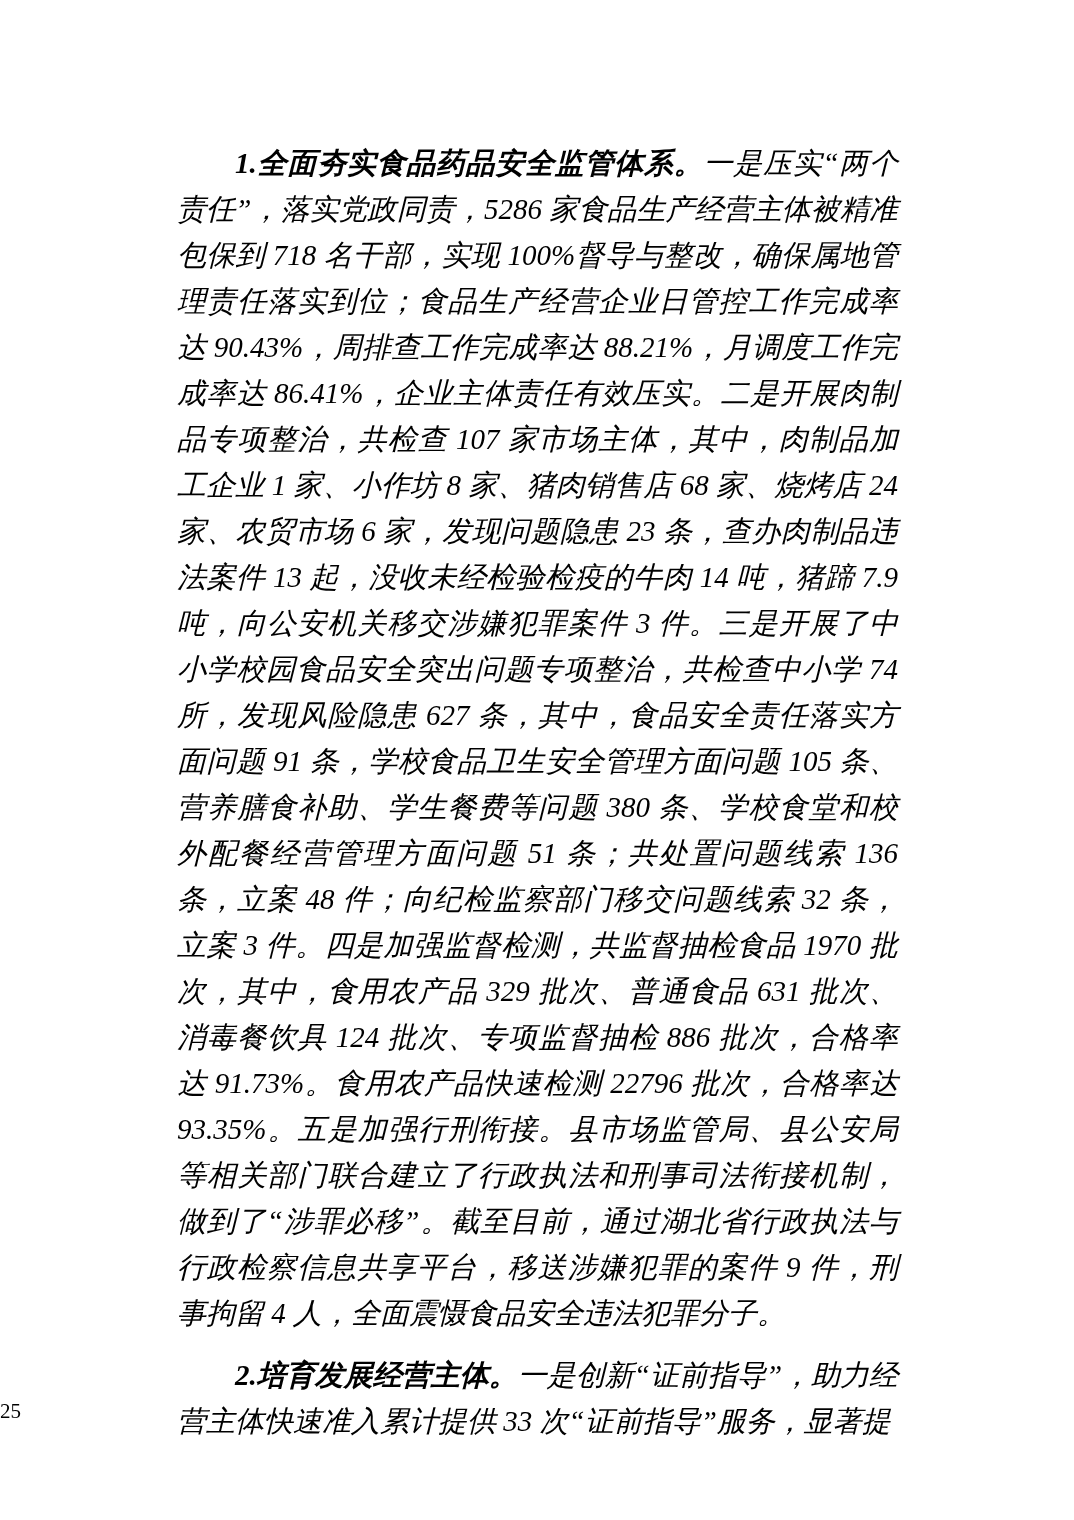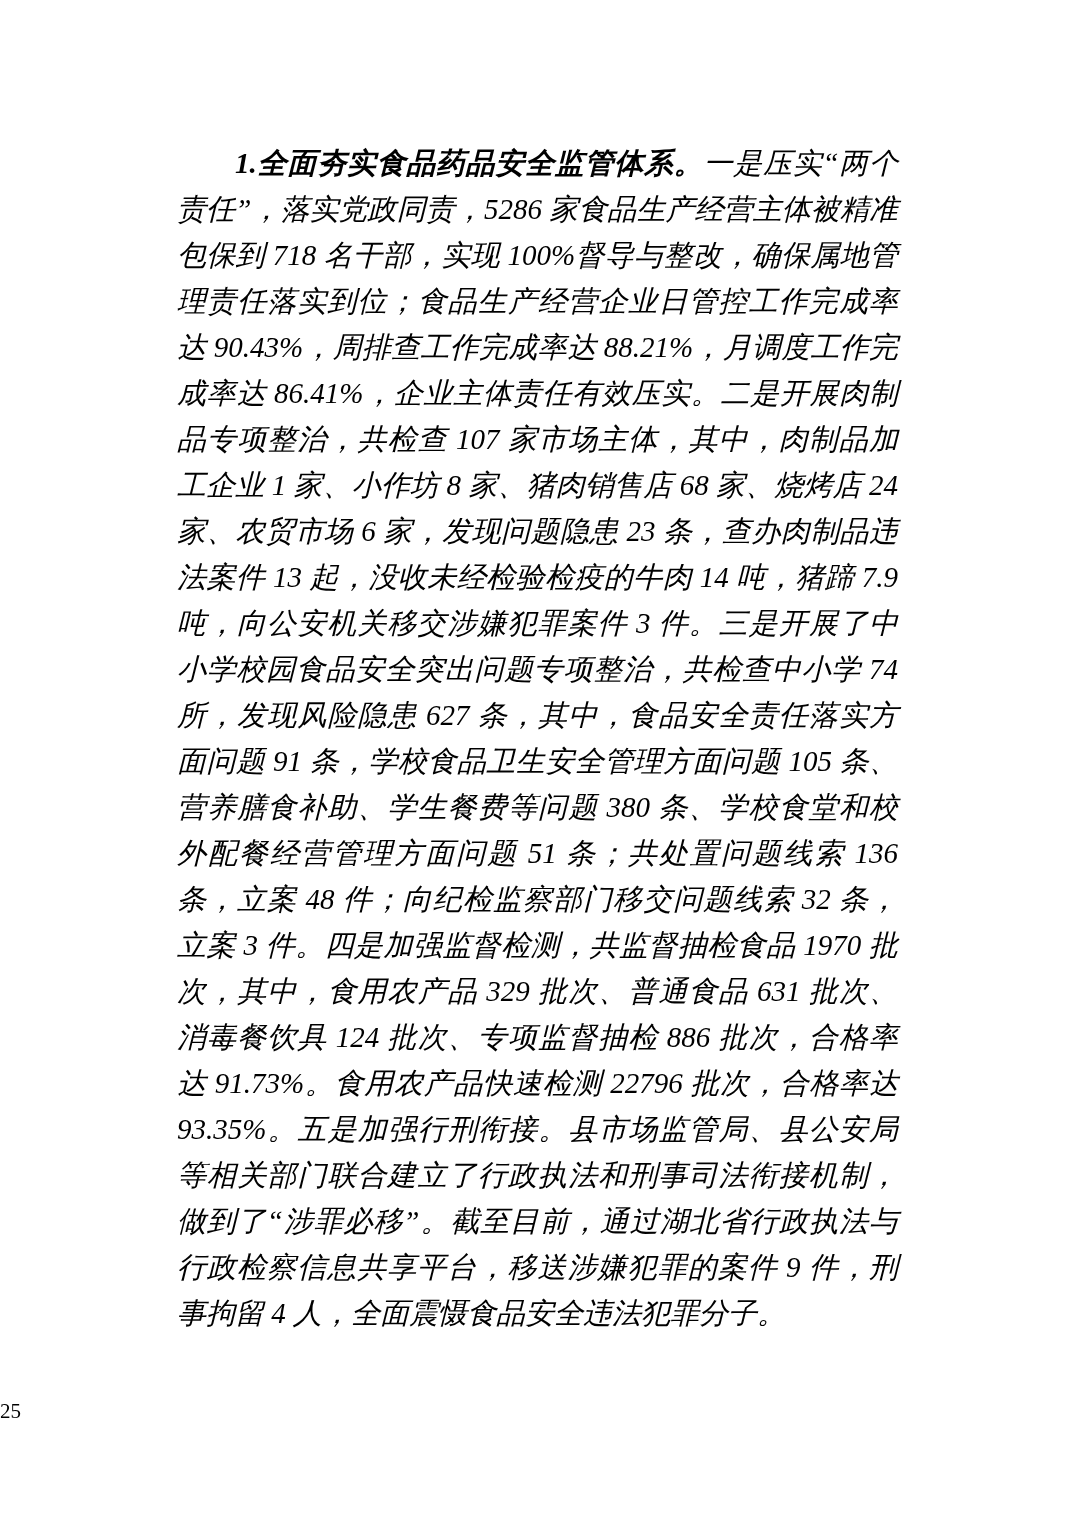--- a/index.html
+++ b/index.html
@@ -52,18 +52,19 @@
     line-height: 30px;
     font-family: "Liberation Serif", "DejaVu Serif", serif;
   }
 </style>
 </head>
 <body>
 
 <div class="page">
   <div class="text-block">
     <p class="doc-para"><span class="para-heading">1.全面夯实食品药品安全监管体系。</span><span class="para-body">一是压实“两个责任”，落实党政同责，5286 家食品生产经营主体被精准包保到 718 名干部，实现 100%督导与整改，确保属地管理责任落实到位；食品生产经营企业日管控工作完成率达 90.43%，周排查工作完成率达 88.21%，月调度工作完成率达 86.41%，企业主体责任有效压实。二是开展肉制品专项整治，共检查 107 家市场主体，其中，肉制品加工企业 1 家、小作坊 8 家、猪肉销售店 68 家、烧烤店 24 家、农贸市场 6 家，发现问题隐患 23 条，查办肉制品违法案件 13 起，没收未经检验检疫的牛肉 14 吨，猪蹄 7.9 吨，向公安机关移交涉嫌犯罪案件 3 件。三是开展了中小学校园食品安全突出问题专项整治，共检查中小学 74 所，发现风险隐患 627 条，其中，食品安全责任落实方面问题 91 条，学校食品卫生安全管理方面问题 105 条、营养膳食补助、学生餐费等问题 380 条、学校食堂和校外配餐经营管理方面问题 51 条；共处置问题线索 136 条，立案 48 件；向纪检监察部门移交问题线索 32 条，立案 3 件。四是加强监督检测，共监督抽检食品 1970 批次，其中，食用农产品 329 批次、普通食品 631 批次、消毒餐饮具 124 批次、专项监督抽检 886 批次，合格率达 91.73%。食用农产品快速检测 22796 批次，合格率达 93.35%。五是加强行刑衔接。县市场监管局、县公安局等相关部门联合建立了行政执法和刑事司法衔接机制，做到了“涉罪必移”。截至目前，通过湖北省行政执法与行政检察信息共享平台，移送涉嫌犯罪的案件 9 件，刑事拘留 4 人，全面震慑食品安全违法犯罪分子。</span></p>
+    <p class="doc-para"><span class="para-heading">2.培育发展经营主体。</span><span class="para-body">一是创新“证前指导”，助力经营主体快速准入累计提供 33 次“证前指导”服务，显著提</span></p>
   </div>
 
   <div class="page-footer">
     <span class="page-number">25</span>
   </div>
 </div>
 
 </body></html>

